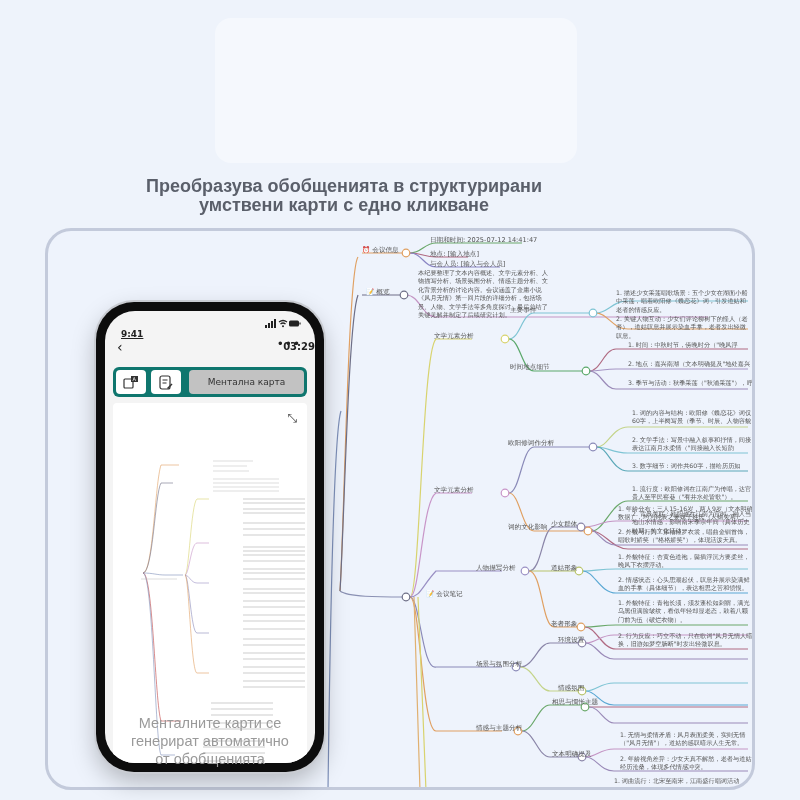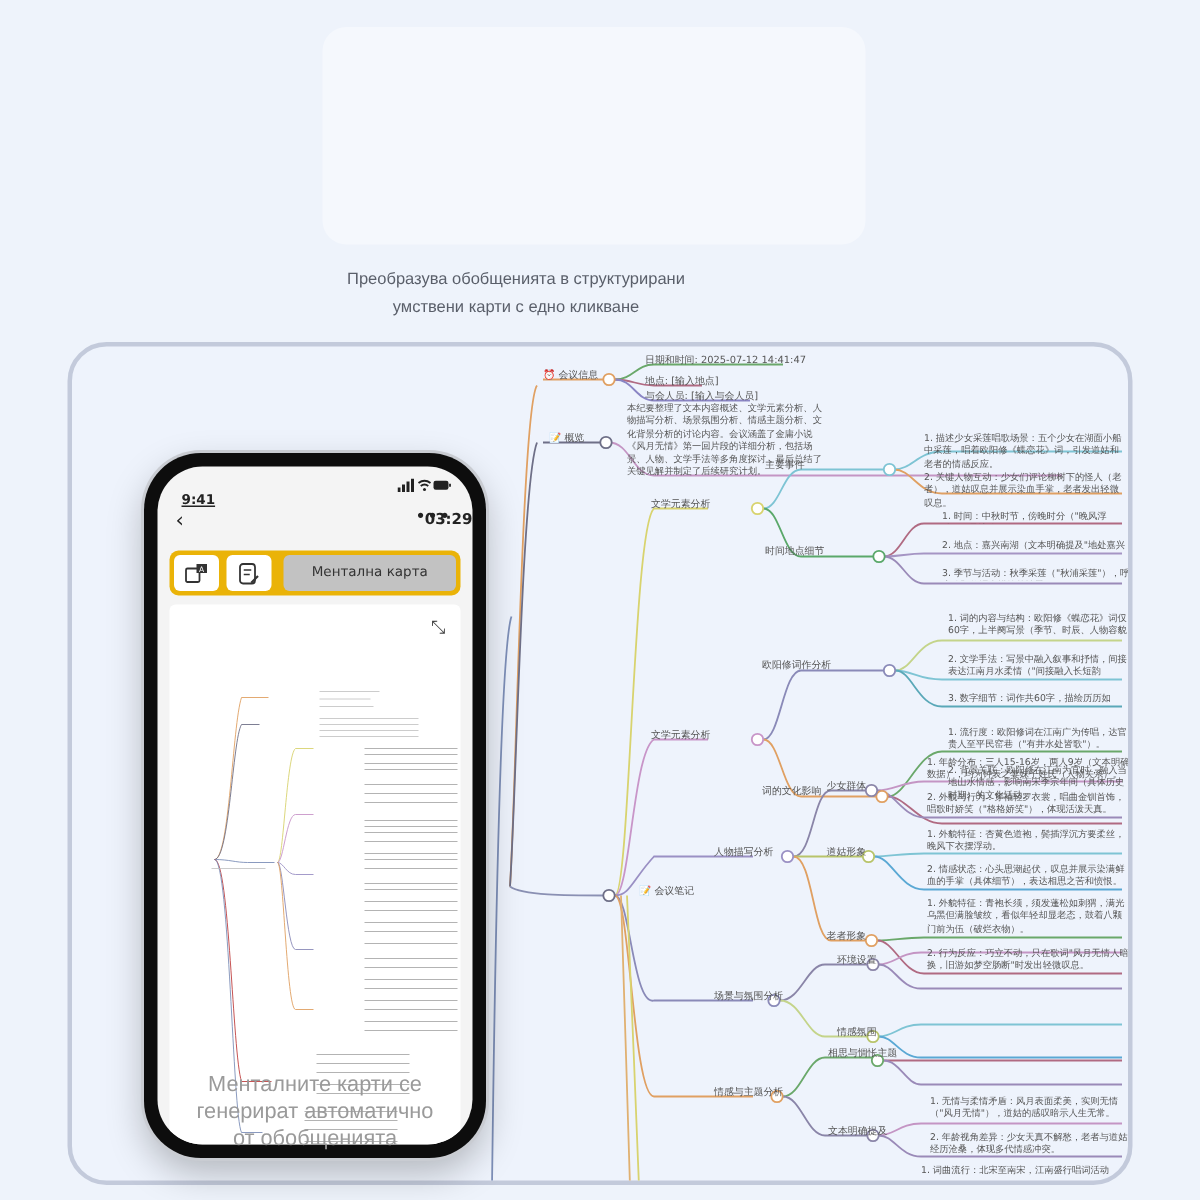--- a/index.html
+++ b/index.html
@@ -13,22 +13,23 @@
     position: absolute; left: 215px; top: 18px; width: 362px; height: 145px;
     background: #f5f8fd; border-radius: 16px;
   }
   .headline {
     position: absolute; left: 0; top: 56px; width: 800px; text-align: center;
     color: #1b3f9a; font-size: 36px; line-height: 47px; font-weight: 400;
     font-family: "DejaVu Sans", sans-serif; letter-spacing: -0.3px;
   }
   .subline {
     position: absolute; left: 0; top: 177px; width: 688px; text-align: center;
-    color: #5a5f6a; font-size: 11px; line-height: 19px;
+    color: #5a5f6a; font-size: 18px; line-height: 19px;
     font-family: "Liberation Sans", sans-serif;
+    font-weight: bold;
   }
   .panel {
     position: absolute; left: 45px; top: 228px; width: 710px; height: 562px;
     border: 3px solid #c3cadb; border-radius: 26px; background: #eef3fc;
     overflow: hidden;
   }
   .map-svg { position: absolute; left: 0; top: 0; }
   .map-text {
     position: absolute; font-family: "DejaVu Sans", sans-serif;
     font-size: 6.2px; line-height: 8.4px; color: #555; white-space: normal;
@@ -52,21 +53,21 @@
     font-size: 9px; font-weight: bold; color: #222;
   }
   .status-time { position: absolute; left: 16px; top: 12px; text-decoration: underline; }
   .status-icons { position: absolute; right: 14px; top: 2px; font-size: 8px; letter-spacing: 1px; }
   .nav-bar { position: absolute; left: 0; top: 26px; width: 100%; height: 22px; }
   .back-icon { position: absolute; left: 12px; top: 2px; font-size: 14px; color: #222; }
   .nav-title { position: absolute; left: 0; width: 100%; text-align: right; top: 4px; font-size: 10px; font-weight: bold; color: #222; }
   .more-icon { position: absolute; right: 14px; top: 0px; font-size: 12px; color: #222; letter-spacing: 1px; }
   .toolbar {
     position: absolute; left: 8px; top: 56px; right: 8px; height: 30px;
-    background: #eab308; border-radius: 6px;
+    background: #0f766e; border-radius: 6px;
   }
   .tool-btn {
     position: absolute; top: 3px; width: 30px; height: 24px; background: #fff; border-radius: 4px;
     display: flex; align-items: center; justify-content: center;
   }
   .tool-main {
     position: absolute; left: 76px; top: 3px; right: 3px; height: 24px;
     background: #c2c2c2; border-radius: 4px; font-size: 9px; color: #333;
     display: flex; align-items: center; justify-content: center;
   }

